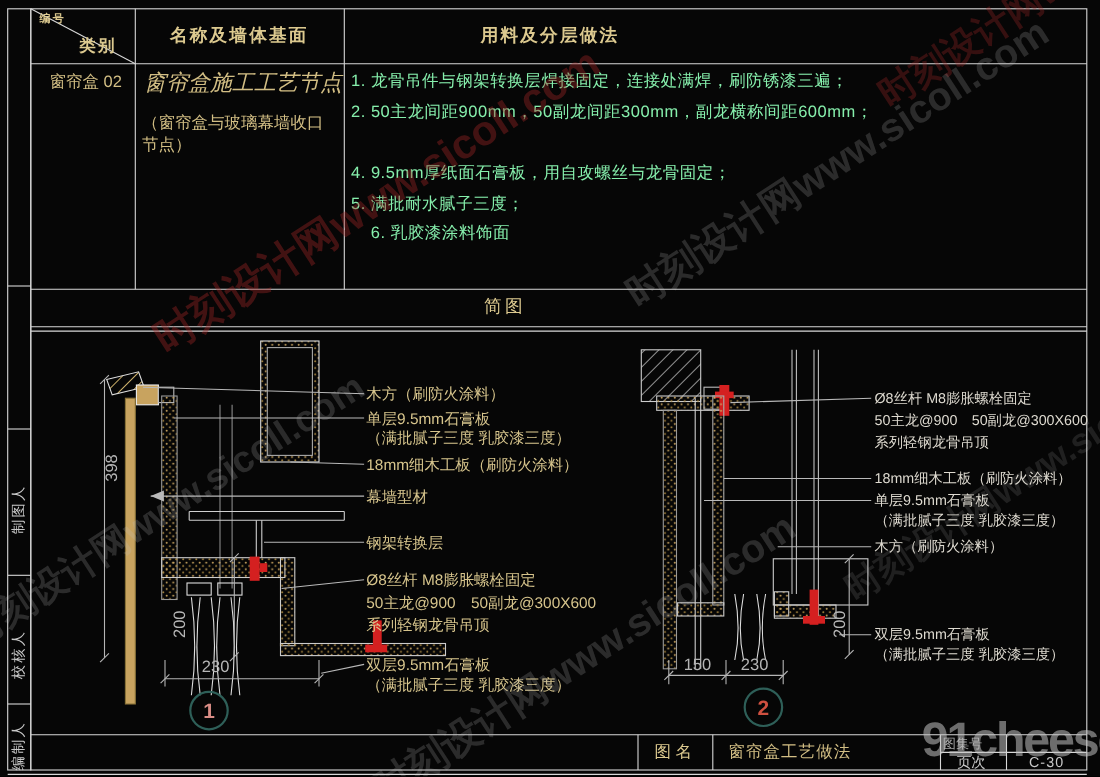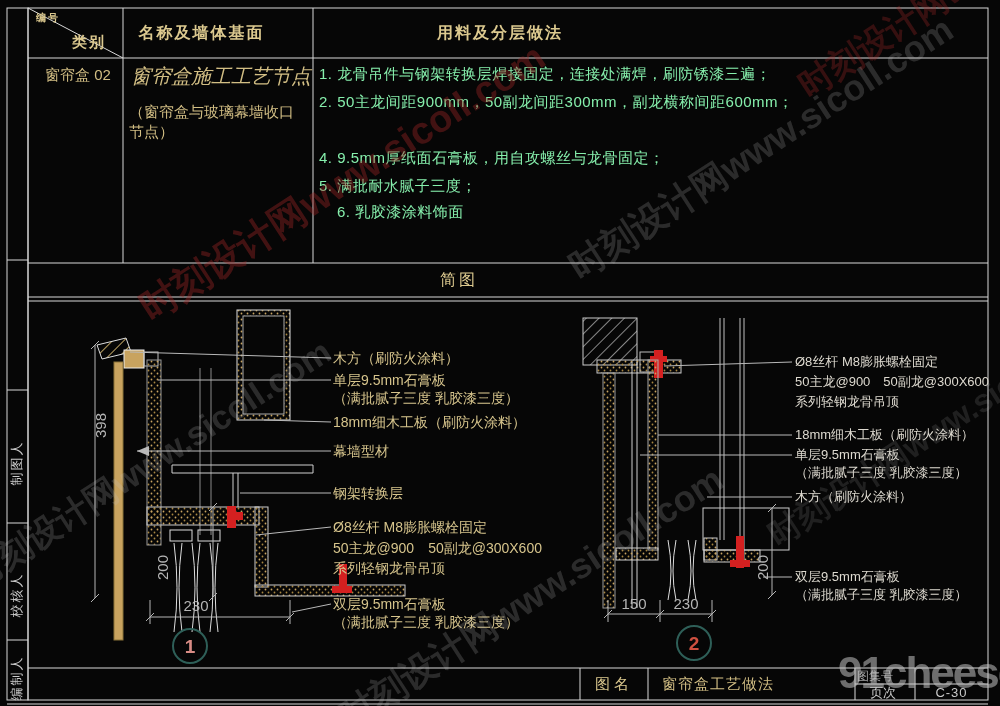--- a/index.html
+++ b/index.html
@@ -221,21 +221,21 @@
   </svg>
 
   <div class="txt-layer">
 
     <div class="side-label" style="top:454px;">制图人</div>
     <div class="side-label" style="top:586px;">校核人</div>
     <div class="side-label" style="top:669px;">编制人</div>
 
     <div class="t ltan hdr" style="left:36px;top:12px;font-size:10px;">编号</div>
     <div class="t ltan hdr" style="left:72px;top:33px;font-size:15px;">类别</div>
-    <div class="t ltan hdr" style="left:123px;top:24px;width:157px;text-align:center;">名称及墙体基面</div>
+    <div class="t ltan hdr" style="left:123px;top:24px;width:157px;text-align:center;padding-left:16px;">名称及墙体基面</div>
     <div class="t ltan hdr" style="left:415px;top:24px;width:170px;text-align:center;">用料及分层做法</div>
 
     <div class="t tan" style="left:45px;top:66px;font-size:15px;">窗帘盒 02</div>
     <div class="t tan" style="left:131px;top:65px;font-size:20px;font-style:italic;">窗帘盒施工工艺节点</div>
     <div class="t tan" style="left:129px;top:103px;font-size:15px;">（窗帘盒与玻璃幕墙收口</div>
     <div class="t tan" style="left:129px;top:123px;font-size:15px;">节点）</div>
 
     <div class="t steps-line" style="left:319px;top:65px;">1. 龙骨吊件与钢架转换层焊接固定，连接处满焊，刷防锈漆三遍；</div>
     <div class="t steps-line" style="left:319px;top:93px;">2. 50主龙间距900mm，50副龙间距300mm，副龙横称间距600mm；</div>
     <div class="t steps-line" style="left:319px;top:149px;">4. 9.5mm厚纸面石膏板，用自攻螺丝与龙骨固定；</div>

